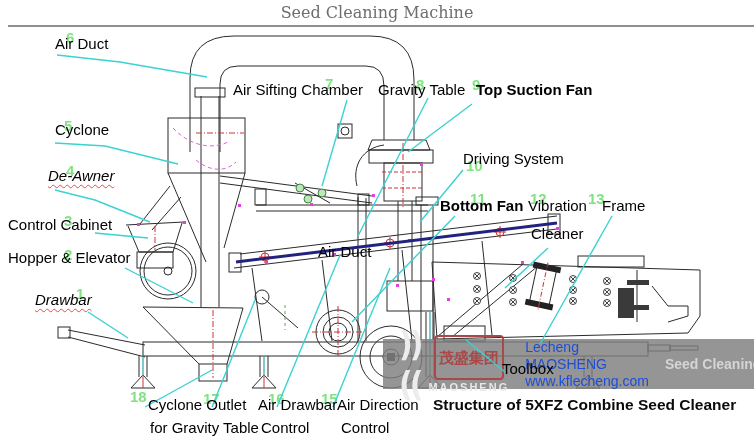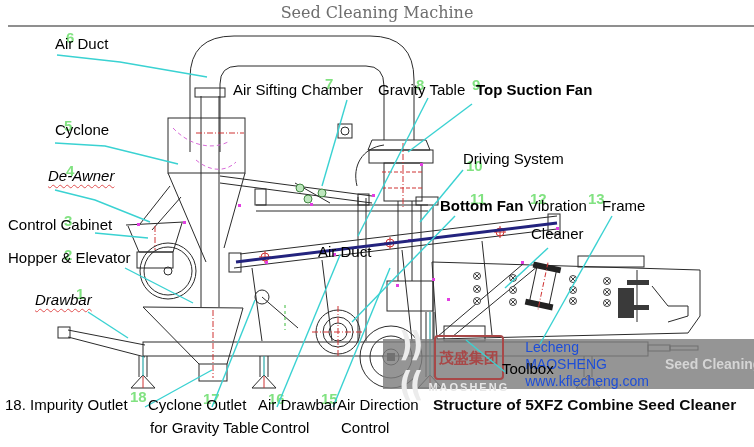--- a/index.html
+++ b/index.html
@@ -293,21 +293,20 @@
   <span class="lbl" style="left:378px;top:81px">Gravity Table</span>
   <span class="lbl" style="left:233px;top:81px">Air Sifting Chamber</span>
   <span class="lbl b" style="left:476px;top:81px">Top Suction Fan</span>
   <span class="lbl" style="left:463px;top:150px">Driving System</span>
   <span class="lbl b" style="left:440px;top:197px">Bottom Fan</span>
   <span class="lbl" style="left:528px;top:197px">Vibration</span>
   <span class="lbl" style="left:531px;top:225px">Cleaner</span>
   <span class="lbl" style="left:602px;top:197px">Frame</span>
   <span class="lbl" style="left:318px;top:243px">Air Duct</span>
   <span class="lbl" style="left:502px;top:360px">Toolbox</span>
-  <span class="lbl" style="left:5px;top:396px">18. Impurity Outlet</span>
   <span class="lbl" style="left:148px;top:396px">Cyclone Outlet</span>
   <span class="lbl" style="left:150px;top:419px">for Gravity Table</span>
   <span class="lbl" style="left:258px;top:396px">Air Drawbar</span>
   <span class="lbl" style="left:261px;top:419px">Control</span>
   <span class="lbl" style="left:337px;top:396px">Air Direction</span>
   <span class="lbl" style="left:341px;top:419px">Control</span>
 
   <div class="diagram-title">Structure of 5XFZ Combine Seed Cleaner</div>
 
 </div>

